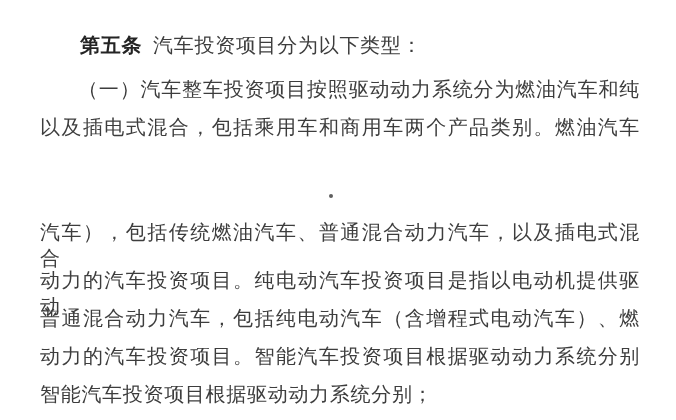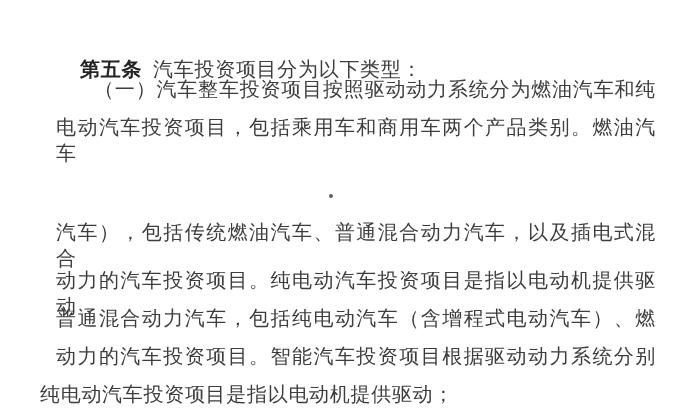--- a/index.html
+++ b/index.html
@@ -22,29 +22,27 @@
     width: 600px;
     font-size: 20px;
     line-height: 26px;
     letter-spacing: 0.7px;
     white-space: nowrap;
   }
   .justify {
     text-align: justify;
     text-align-last: justify;
     white-space: normal;
-    margin-left: 16px;
   }
   .indent1 {
     text-indent: 38px;
   }
   .heading {
     white-space: nowrap;
     text-indent: 40px;
-    margin-top: 24px;
   }
   .heading .article-num {
     font-weight: bold;
     color: #242424;
     margin-right: 11px;
   }
   .pagebreak-dot {
     position: absolute;
     left: 329px;
     top: 194px;
@@ -57,23 +55,23 @@
 </head>
 <body>
 
 <div class="page">
 
   <div class="line heading" style="top:32px">
     <span class="article-num">第五条</span><span>汽车投资项目分为以下类型：</span>
   </div>
 
   <div class="line justify indent1" style="top:76px">（一）汽车整车投资项目按照驱动动力系统分为燃油汽车和纯</div>
-  <div class="line justify" style="top:114px">电动汽车投资项目，包括乘用车和商用车两个产品类别。燃油汽车</div>
+  <div class="line justify" style="top:114px">以及插电式混合，包括乘用车和商用车两个产品类别。燃油汽车</div>
 
   <div class="pagebreak-dot"></div>
 
   <div class="line justify" style="top:219px">汽车），包括传统燃油汽车、普通混合动力汽车，以及插电式混合</div>
   <div class="line justify" style="top:267px">动力的汽车投资项目。纯电动汽车投资项目是指以电动机提供驱动</div>
   <div class="line justify" style="top:305px">普通混合动力汽车，包括纯电动汽车（含增程式电动汽车）、燃</div>
   <div class="line justify" style="top:343px">动力的汽车投资项目。智能汽车投资项目根据驱动动力系统分别</div>
-  <div class="line" style="top:381px">纯电动汽车投资项目是指以电动机提供驱动；</div>
+  <div class="line" style="top:381px">智能汽车投资项目根据驱动动力系统分别；</div>
 
 </div>
 
 </body></html>

